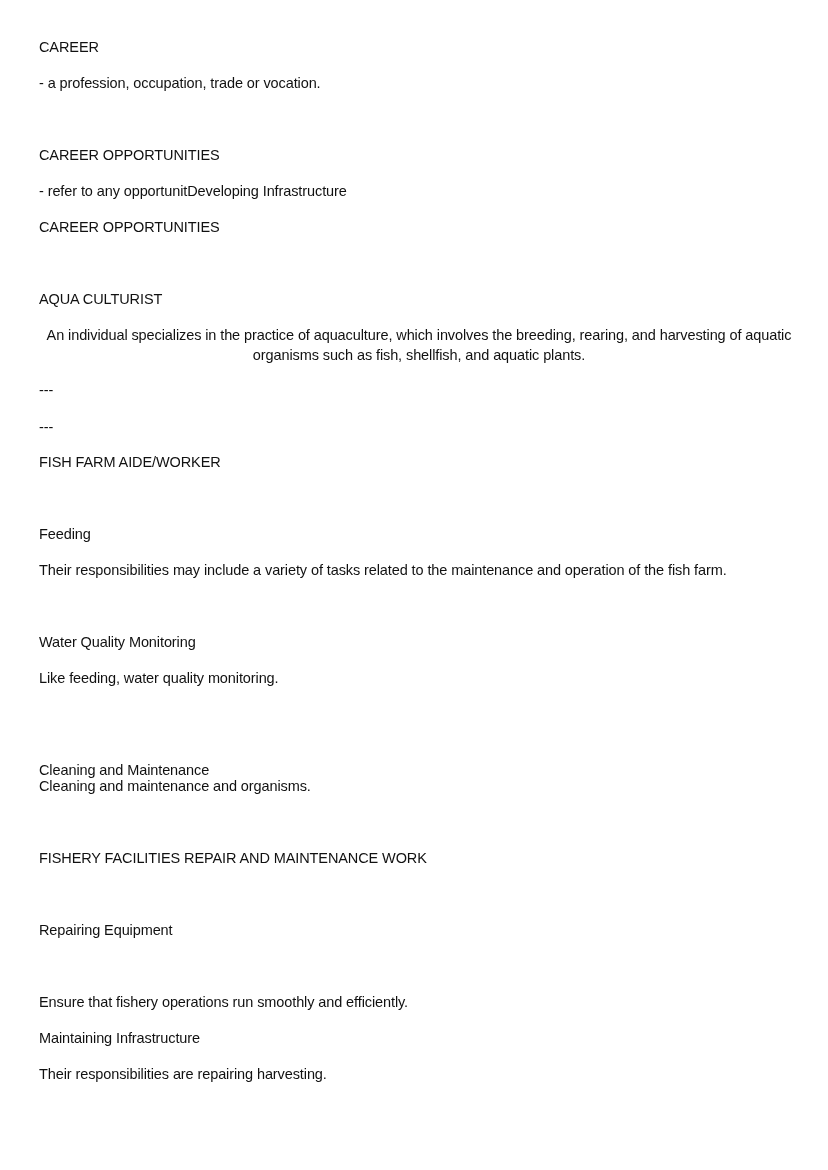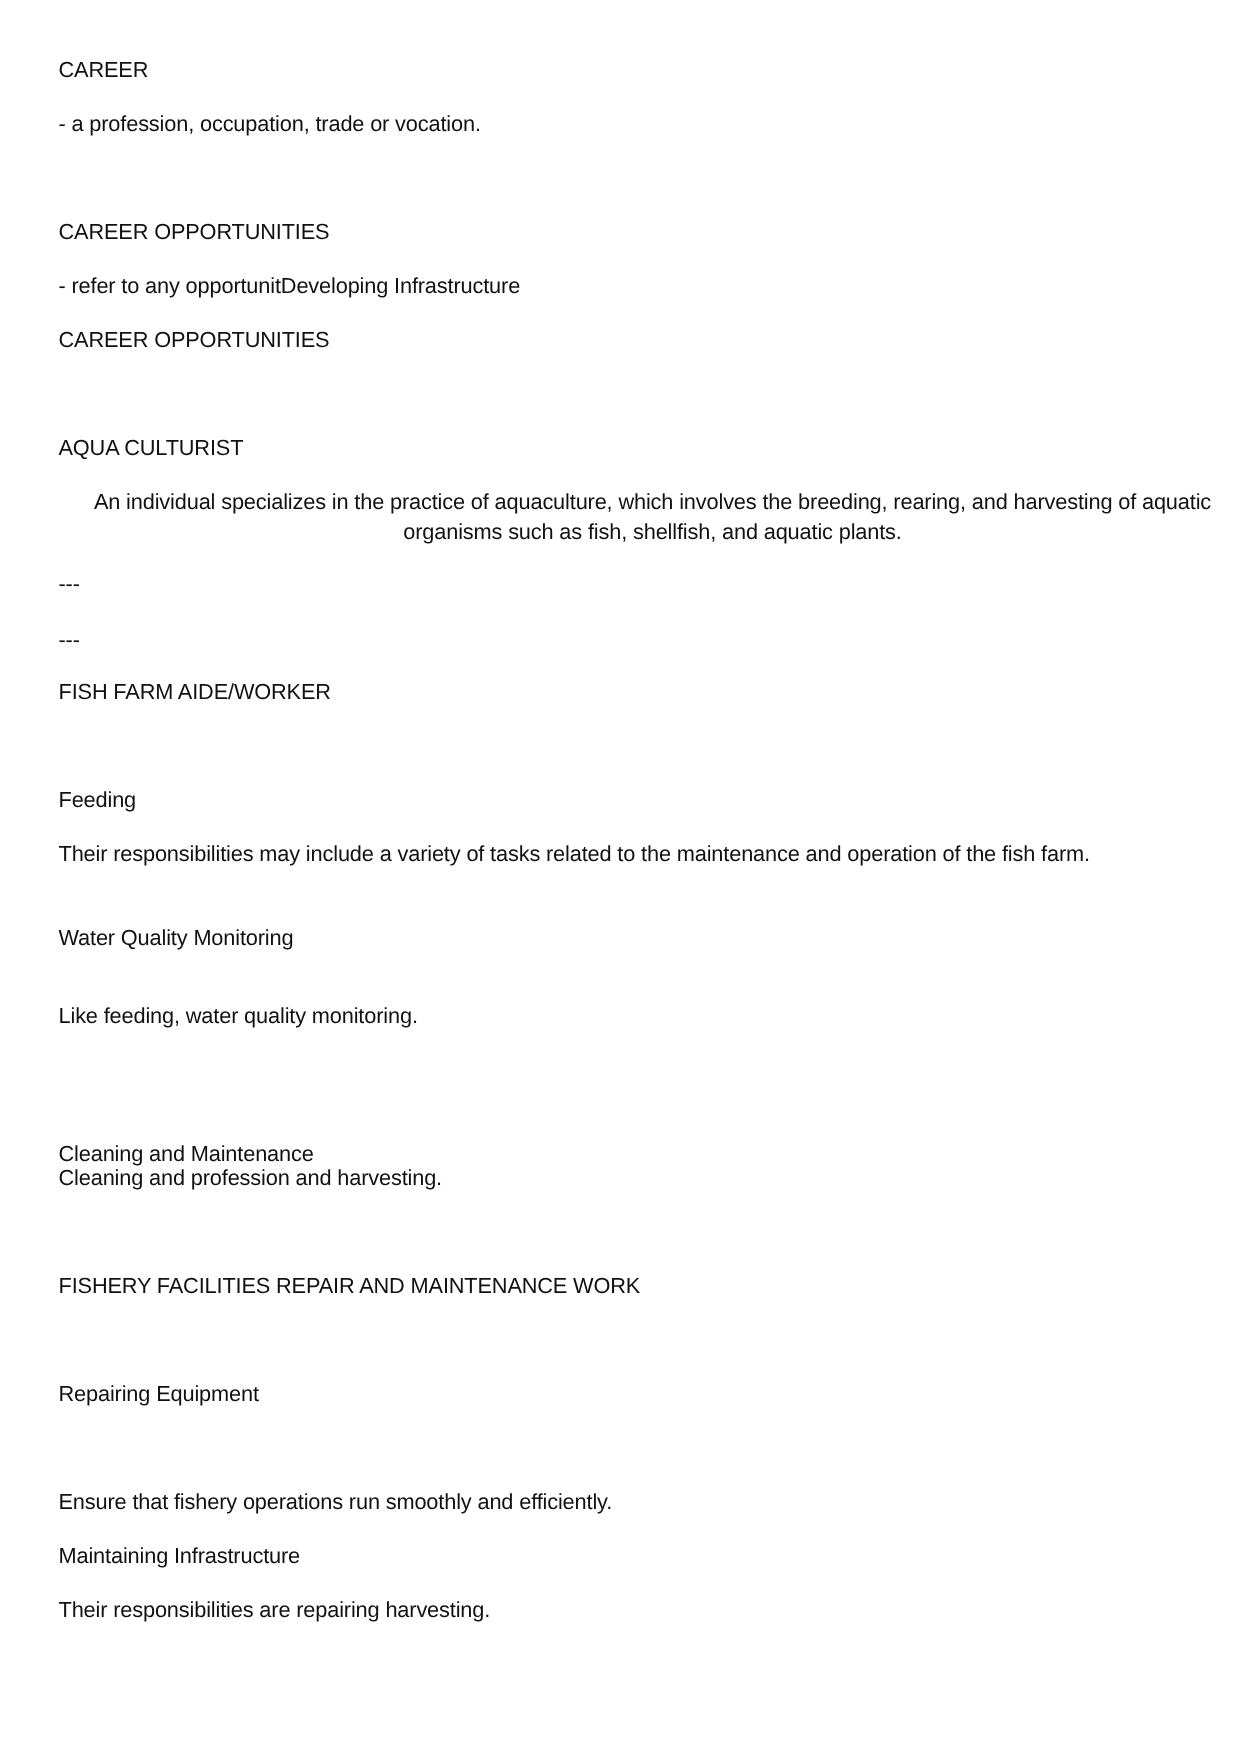--- a/index.html
+++ b/index.html
@@ -20,28 +20,28 @@
 </head>
 <body>
 
 <div>
   <p class="line" style="top:47px">CAREER</p>
   <p class="line" style="top:83px">- a profession, occupation, trade or vocation.</p>
   <p class="line" style="top:155px">CAREER OPPORTUNITIES</p>
   <p class="line" style="top:191px">- refer to any opportunitDeveloping Infrastructure</p>
   <p class="line" style="top:227px">CAREER OPPORTUNITIES</p>
   <p class="line" style="top:299px">AQUA CULTURIST</p>
-  <p class="line wrap" style="top:325px; transform:none;margin-left:16px;">An individual specializes in the practice of aquaculture, which involves the breeding, rearing, and harvesting of aquatic organisms such as fish, shellfish, and aquatic plants.</p>
+  <p class="line wrap" style="top:325px; transform:none;">An individual specializes in the practice of aquaculture, which involves the breeding, rearing, and harvesting of aquatic organisms such as fish, shellfish, and aquatic plants.</p>
   <p class="line" style="top:390px">---</p>
   <p class="line" style="top:427px">---</p>
   <p class="line" style="top:462px">FISH FARM AIDE/WORKER</p>
   <p class="line" style="top:534px">Feeding</p>
   <p class="line" style="top:570px">Their responsibilities may include a variety of tasks related to the maintenance and operation of the fish farm.</p>
-  <p class="line" style="top:626px">Water Quality Monitoring</p>
+  <p class="line" style="top:642px">Water Quality Monitoring</p>
   <p class="line" style="top:678px">Like feeding, water quality monitoring.</p>
   <p class="line" style="top:770px">Cleaning and Maintenance</p>
-  <p class="line" style="top:786px">Cleaning and profession and harvesting.</p>
+  <p class="line" style="top:786px">Cleaning and maintenance and organisms.</p>
   <p class="line" style="top:858px">FISHERY FACILITIES REPAIR AND MAINTENANCE WORK</p>
   <p class="line" style="top:930px">Repairing Equipment</p>
   <p class="line" style="top:1002px">Ensure that fishery operations run smoothly and efficiently.</p>
   <p class="line" style="top:1038px">Maintaining Infrastructure</p>
   <p class="line" style="top:1074px">Their responsibilities are repairing harvesting.</p>
 </div>
 
 </body></html>

